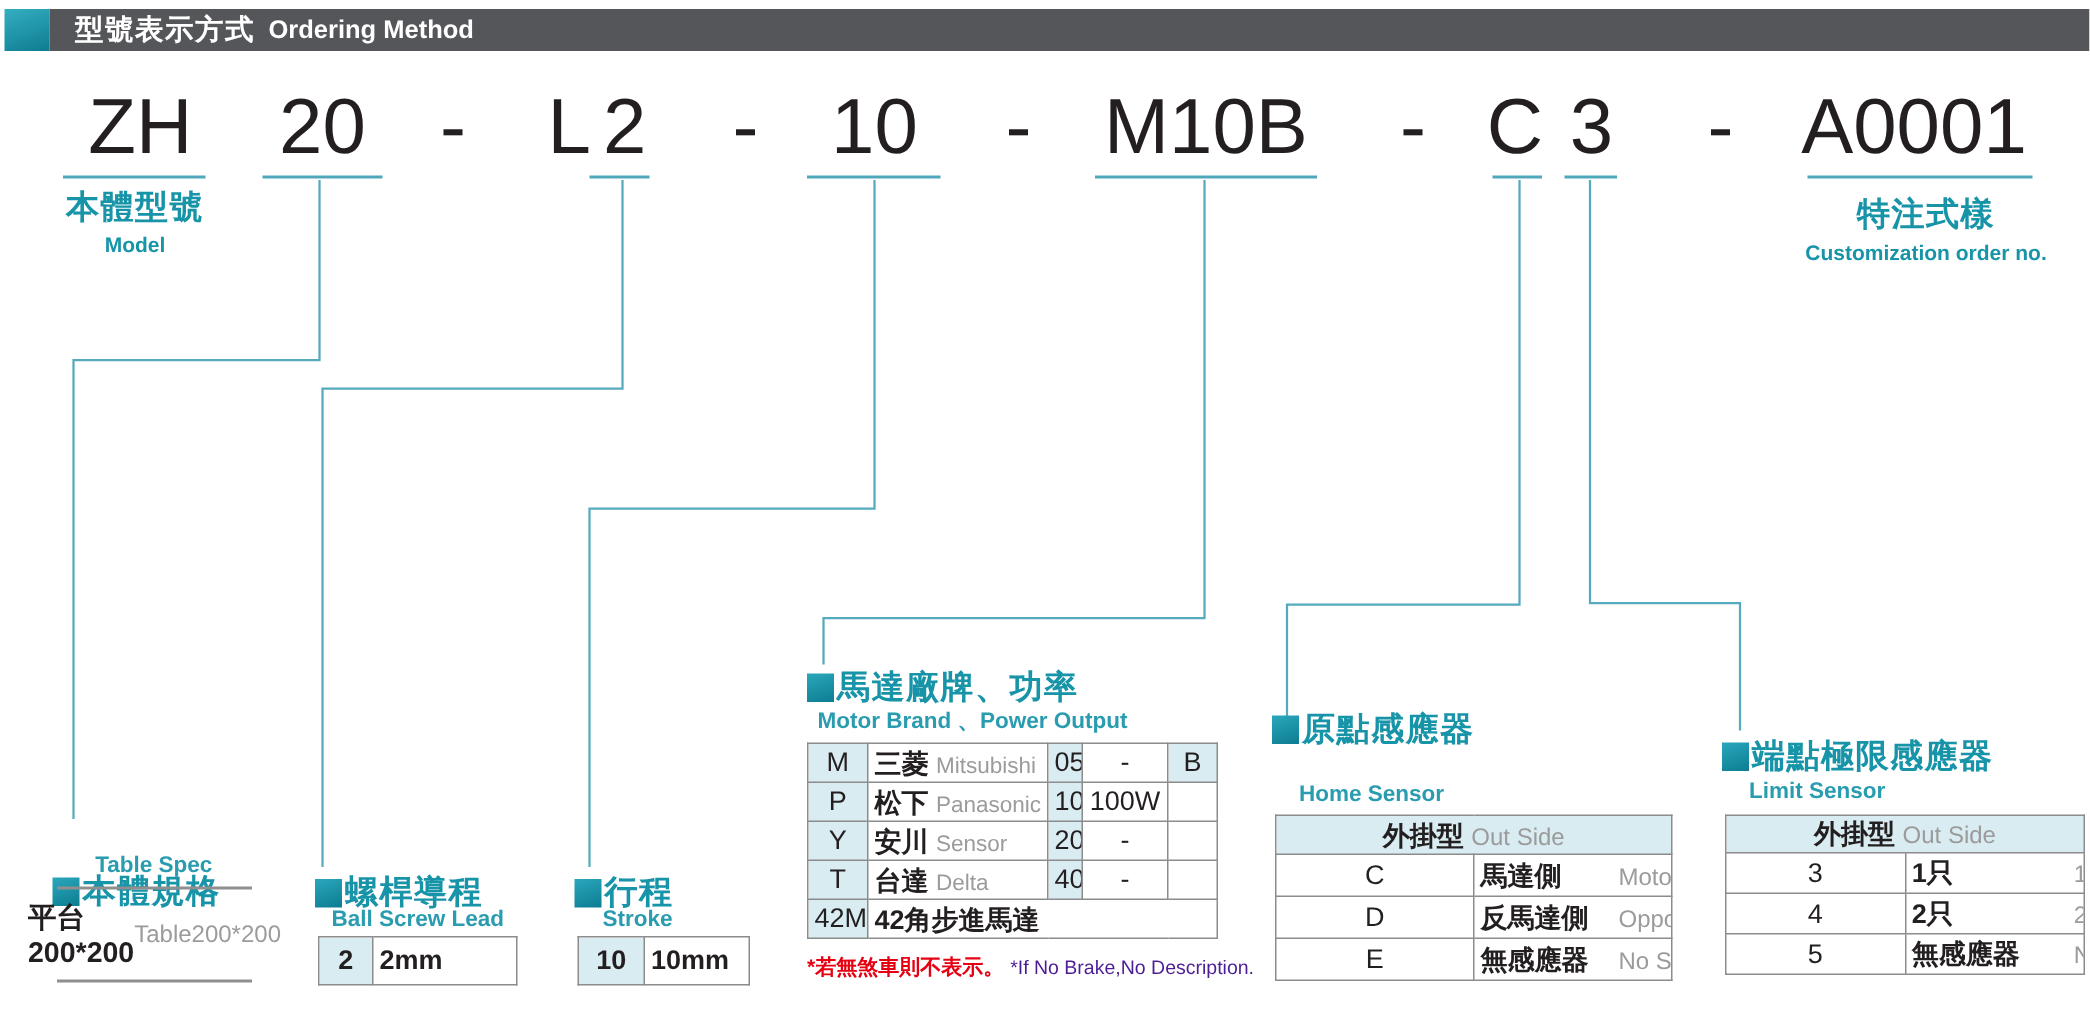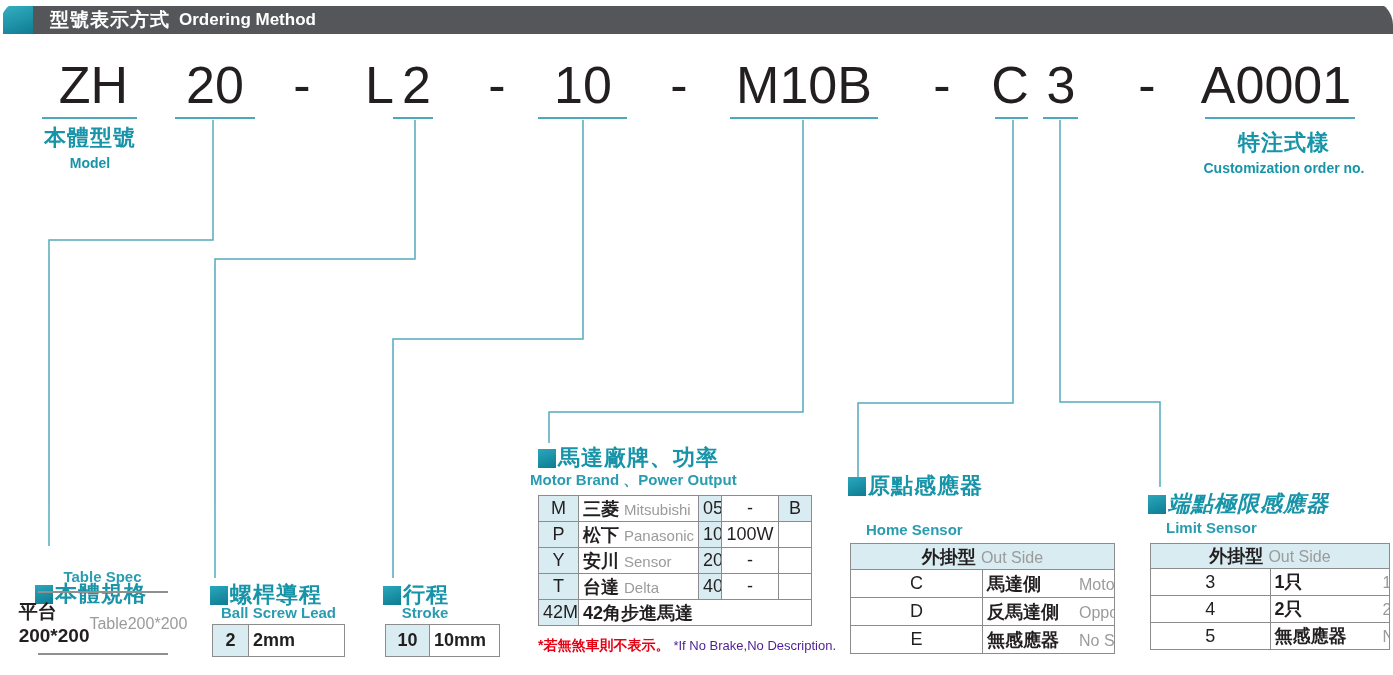--- a/index.html
+++ b/index.html
@@ -1,17 +1,17 @@
 <!DOCTYPE html>
 <html><head>
 <meta charset="utf-8">
 <style>
   * { margin:0; padding:0; box-sizing:border-box; }
   body { background:#ffffff; font-family:"Liberation Sans", sans-serif; }
-  .page { position:relative; width:1393px; height:675px; background:#fff; overflow:hidden;border-radius:25px; }
+  .page { position:relative; width:1393px; height:675px; background:#fff; overflow:hidden; }
 
   
   .topbar { position:absolute; left:33px; top:6px; width:1360px; height:28px; background:#555659;
             display:flex; align-items:center; }
   .topbar-accent { position:absolute; left:3px; top:6px; width:30px; height:28px;
             background:linear-gradient(160deg,#35aec2,#0d7c91); }
   .topbar-title-zh { color:#fff; font-size:19px; font-weight:bold; margin-left:17px; letter-spacing:1px; }
   .topbar-title-en { color:#fff; font-size:17px; font-weight:bold; margin-left:9px; }
 
   
@@ -145,21 +145,21 @@
       <td class="code" style="width:44px;height:32px;font-weight:bold;">10</td>
       <td class="valbold">10mm</td>
     </tr>
   </tbody>
     </table>
 
   <div class="block-title" style="left:538px;top:443px;">
     <span class="bullet"></span>
     <span class="zh">馬達廠牌、功率</span>
   </div>
-  <div class="block-sub" style="left:530px;top:471px;text-align:right;">Motor Brand 、Power Output</div>
+  <div class="block-sub" style="left:545px;top:471px;text-align:right;">Motor Brand 、Power Output</div>
   <table class="tbl" style="left:538px;top:495px;width:273px;">
     <tbody>
         <tr>
       <td class="code" style="width:40px;height:26px;">M</td>
       <td style="width:120px;"><span class="zh-bold">三菱</span> <span class="en-gray">Mitsubishi</span></td>
       <td class="code" style="width:23px;">05</td>
       <td style="width:57px;text-align:center;">-</td>
       <td class="code" style="width:33px;">B</td>
     </tr>
     <tr>
@@ -211,21 +211,21 @@
       <td style="height:28px;text-align:center;">D</td>
       <td><span class="zh-bold zh-fix" style="min-width:92px;">反馬達側</span><span class="en-gray" style="font-size:16px;">Opposite Motor Side</span></td>
     </tr>
     <tr>
       <td style="height:28px;text-align:center;">E</td>
       <td><span class="zh-bold zh-fix" style="min-width:92px;">無感應器</span><span class="en-gray" style="font-size:16px;">No Sensor</span></td>
     </tr>
   </tbody>
     </table>
 
-  <div class="block-title" style="left:1148px;top:489px;font-style:italic;">
+  <div class="block-title" style="left:1148px;top:489px;">
     <span class="bullet"></span>
     <span class="zh">端點極限感應器</span>
   </div>
   <div class="block-sub" style="left:1166px;top:519px;">Limit Sensor</div>
   <table class="tbl" style="left:1150px;top:543px;width:240px;">
     <tbody>
         <tr>
       <td colspan="2" class="hdr" style="height:25px;"><span class="zh-bold">外掛型</span> <span class="en-gray" style="font-size:16px;">Out Side</span></td>
     </tr>
     <tr>

